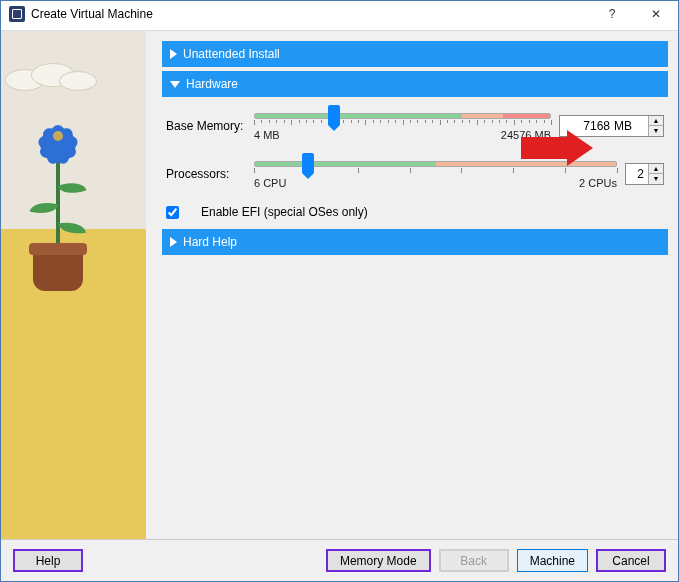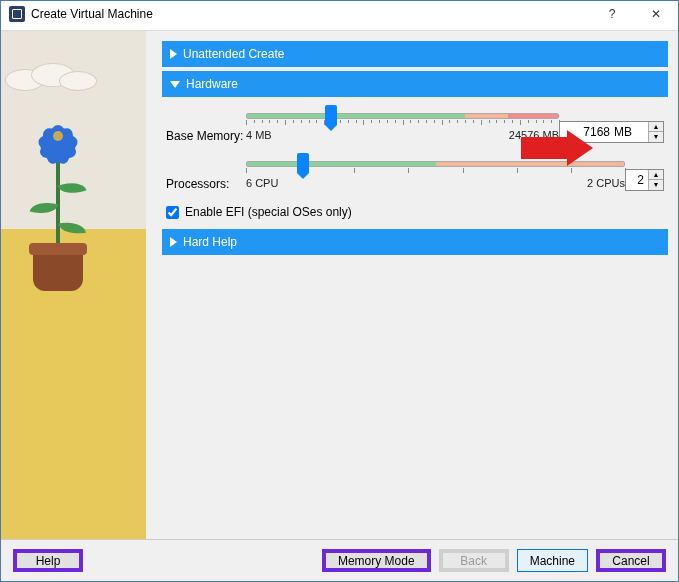--- a/index.html
+++ b/index.html
@@ -27,21 +27,21 @@
   .pot::before { content:""; position:absolute; top:-8px; left:-4px; right:-4px; height:12px; background:#9e5a36; border-radius:4px; }
   .yellow-ground { position:absolute; left:0; bottom:0; width:100%; height:310px; background:#e6c95a; }
 
   .content { flex:1; padding:10px 10px 10px 16px; display:flex; flex-direction:column; gap:4px; }
   .section-header { background:#2196f3; color:#fff; height:26px; display:flex; align-items:center; padding:0 8px; gap:6px; cursor:pointer; }
   .section-header .chev { width:0; height:0; display:inline-block; }
   .chev.right { border-top:5px solid transparent; border-bottom:5px solid transparent; border-left:7px solid #fff; }
   .chev.down { border-left:5px solid transparent; border-right:5px solid transparent; border-top:7px solid #fff; }
 
   .hw-body { padding:8px 4px 6px 4px; display:flex; flex-direction:column; gap:14px; }
-  .row { display:flex; align-items:flex-end; gap:0; position:relative; }
+  .row { display:flex; align-items:center; gap:8px; position:relative; }
   .row-label { width:80px; white-space:nowrap; text-align:left; }
   .slider-wrap { flex:1; position:relative; height:34px; }
   .track { position:absolute; top:4px; left:0; right:0; height:6px; border:1px solid #aaa; border-radius:2px; background:#ddd; overflow:hidden;}
   .seg { position:absolute; top:0; bottom:0; }
   .seg-green  { background:#8ad29a; }
   .seg-orange { background:#f3b79a; }
   .seg-red { background:#f48a8a; }
   .ticks { position:absolute; top:11px; left:0; right:0; height:6px;}
   .tick { position:absolute; top:0; width:1px; height:5px; background:#888; }
   .thumb { position:absolute; top:-4px; width:12px; height:20px; background:#0a84ff; border-radius:2px 2px 0 0; }
@@ -51,32 +51,32 @@
   .slider-max { right:0; }
 
   .spin { display:flex; align-items:center; border:1px solid #888; height:22px; background:#fff;}
   .spin input { border:none; width:54px; text-align:right; padding:0 4px; font-size:12px; outline:none; }
   .spin .unit { padding:0 16px 0 0; }
   .spin .btns { display:flex; flex-direction:column; border-left:1px solid #aaa; }
   .spin .btns div { width:14px; height:10px; font-size:7px; line-height:10px; text-align:center; background:#eee; cursor:pointer;}
   .spin .btns div:first-child { border-bottom:1px solid #aaa;}
   .spin.narrow input { width:22px;}
 
-  .check-row { display:flex; align-items:center; gap:6px; padding-left:0;}
+  .check-row { display:flex; align-items:center; gap:22px; padding-left:0;}
   .check-row input[type=checkbox]{ width:13px; height:13px;}
 
   
   .arrow-annot { position:absolute; pointer-events:none; }
   .arrow-body { position:absolute; height:22px; background:#e02020; }
   .arrow-head { position:absolute; width:0; height:0; border-top:18px solid transparent; border-bottom:18px solid transparent; border-left:26px solid #e02020; }
 
   
   .footer { height:42px; border-top:1px solid #ccc; background:#f0f0f0; display:flex; align-items:center; padding:0 12px; gap:8px;}
   .footer .spacer { flex:1; }
-  .btn { min-width:70px; height:23px; border:4px solid #6d28d9; background:#e1e1e1; padding:0 12px; font-size:12px; display:flex; align-items:center; justify-content:center; cursor:pointer;}
+  .btn { min-width:70px; height:23px; border:2px solid #6d28d9; background:#e1e1e1; padding:0 12px; font-size:12px; display:flex; align-items:center; justify-content:center; cursor:pointer;}
   .btn.disabled { color:#9a9a9a; border-color:#cfcfcf; background:#e8e8e8; }
   .btn.primary { border:1px solid #0078d7; background:#e5f1fb; }
 </style>
 </head>
 <body>
 
 <div class="titlebar">
   <div class="app-icon"></div>
   <div class="title">Create Virtual Machine</div>
   <div class="win-btn">?</div>
@@ -108,21 +108,21 @@
         <div class="petal" style="transform:rotate(320deg);"></div>
         <div class="flower-center"></div>
       </div>
     </div>
     <div class="pot"></div>
   </div>
 
   <div class="content">
     <div class="section-header">
       <span class="chev right"></span>
-      <span>Unattended Create</span>
+      <span>Unattended Install</span>
     </div>
     <div class="section-header">
       <span class="chev down"></span>
       <span>Hardware</span>
     </div>
 
     <div class="hw-body">
 
       <div class="row">
         <div class="row-label">Base Memory:</div>

